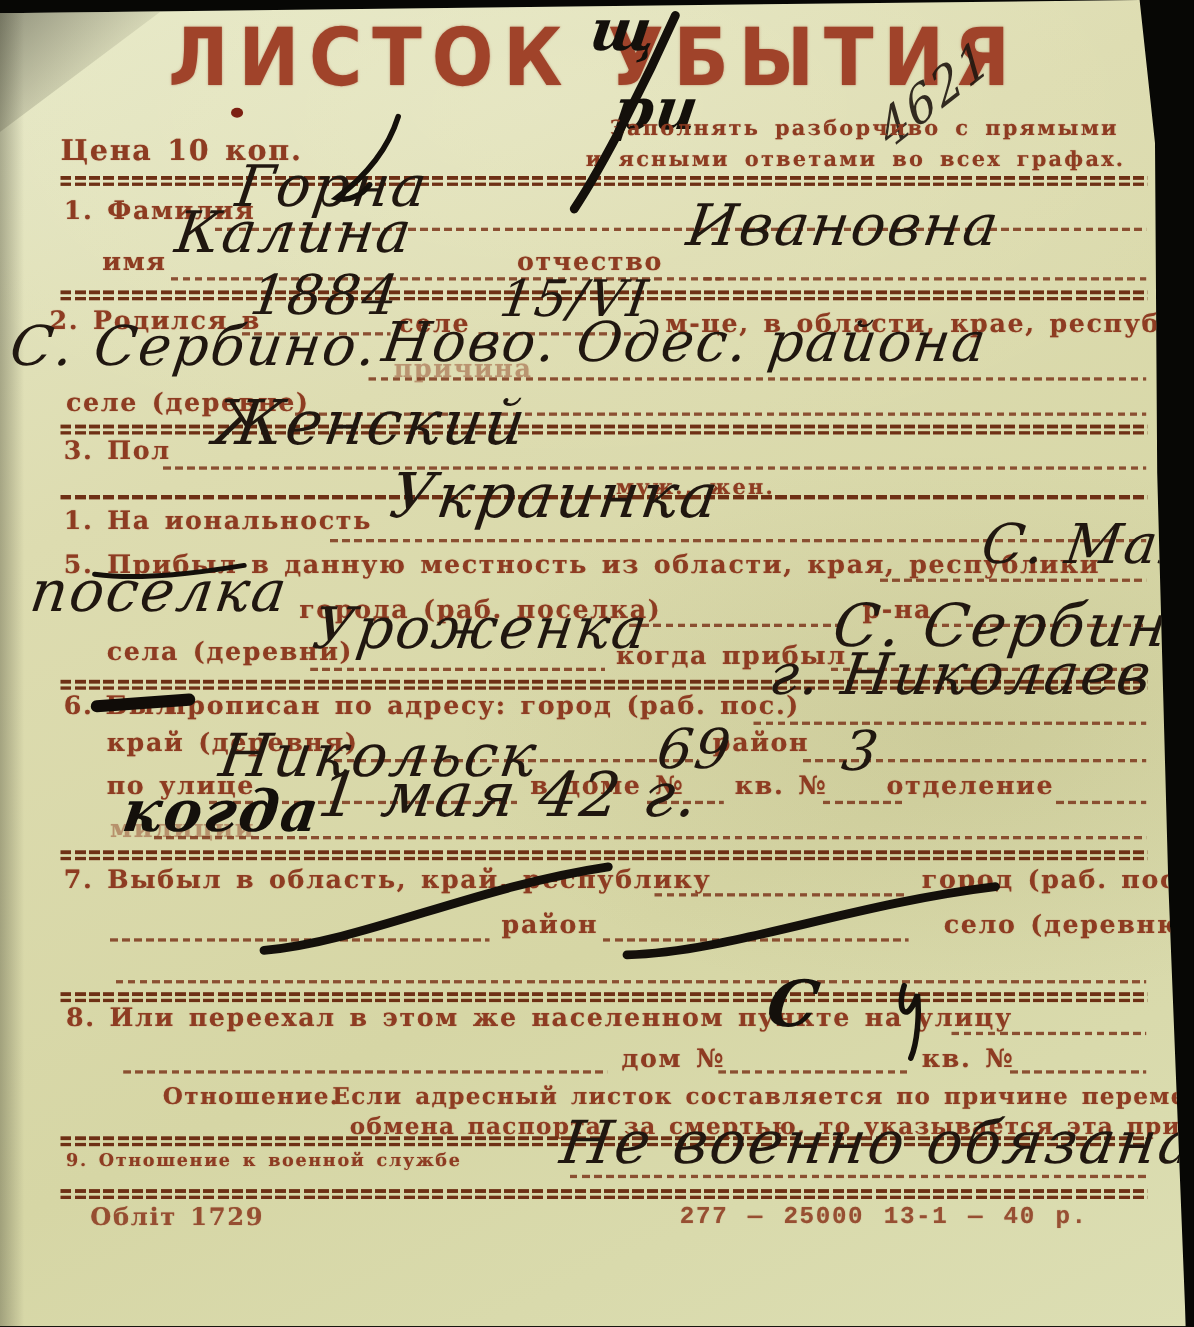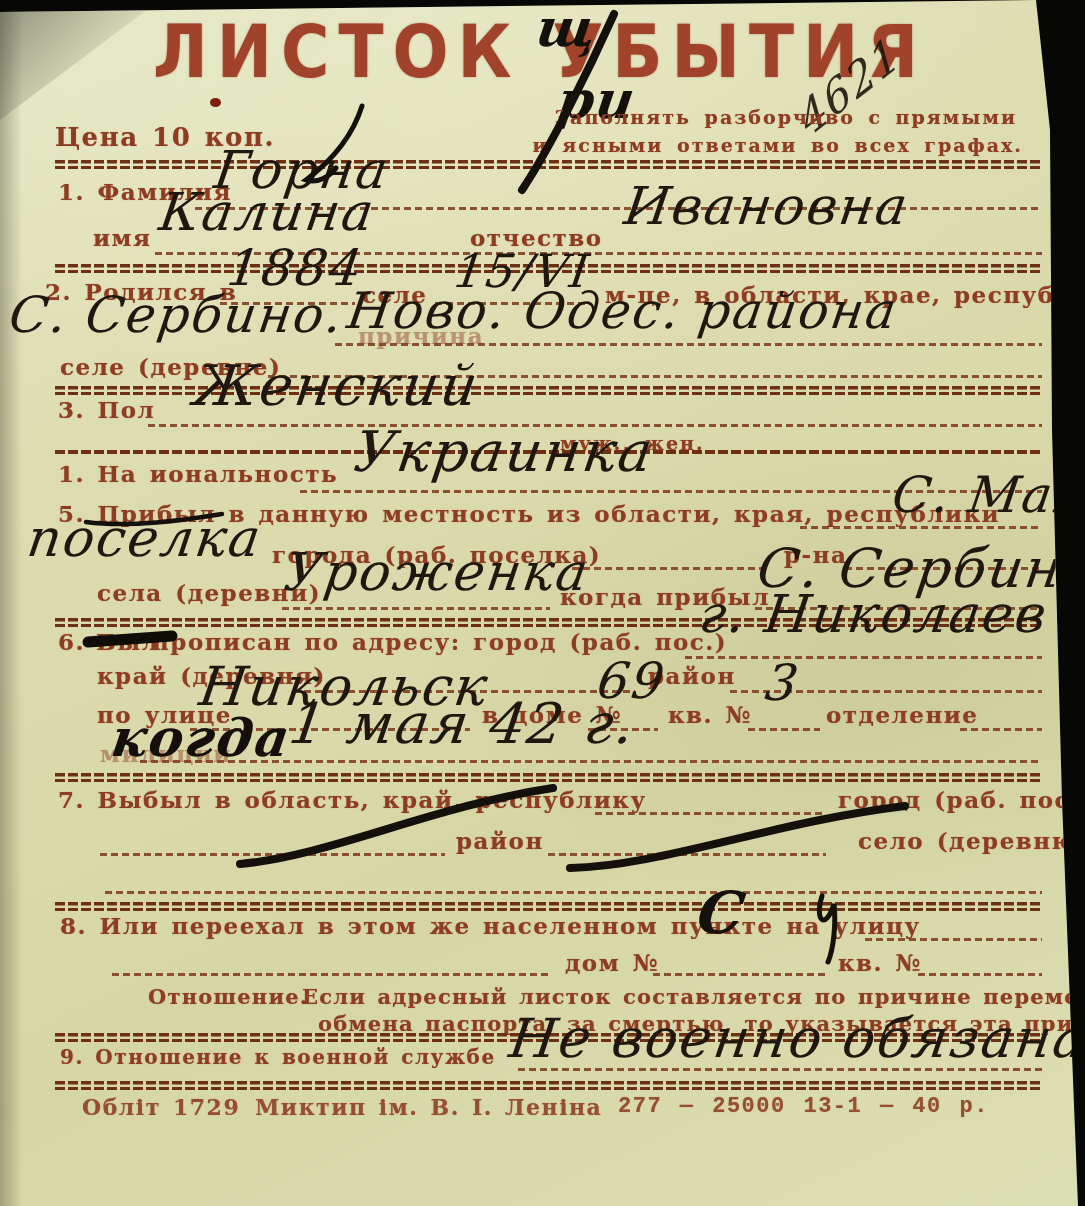--- a/index.html
+++ b/index.html
@@ -115,21 +115,21 @@
     <span class="p" style="left:97px;top:662px">край (деревня)</span>
     <div class="dl" style="left:293px;top:690px;width:342px"></div>
     <span class="p" style="left:648px;top:662px">район</span>
     <div class="dl" style="left:730px;top:690px;width:312px"></div>
     <span class="p" style="left:97px;top:701px">по улице</span>
     <span class="h" style="left:200px;top:660px;font-size:54px">Никольск</span>
     <span class="p" style="left:482px;top:701px">в доме №</span>
     <span class="h" style="left:598px;top:656px;font-size:50px">69</span>
     <span class="p" style="left:668px;top:701px">кв. №</span>
     <span class="h" style="left:766px;top:658px;font-size:50px">3</span>
-    <span class="p" style="left:826px;top:701px">отделение</span>
+    <span class="p" style="left:806px;top:701px">отделение</span>
     <div class="dl" style="left:190px;top:728px;width:280px"></div>
     <div class="dl" style="left:588px;top:728px;width:70px"></div>
     <div class="dl" style="left:748px;top:728px;width:72px"></div>
     <div class="dl" style="left:960px;top:728px;width:82px"></div>
     <span class="p faded" style="left:100px;top:740px">милиции</span>
     <span class="h thick" style="left:112px;top:712px;font-size:52px">когда</span>
     <span class="h" style="left:290px;top:696px;font-size:56px">1 мая 42 г.</span>
     <div class="dl" style="left:140px;top:760px;width:902px"></div>
     <div class="dr" style="left:55px;top:773px;width:988px"></div>
 
@@ -150,27 +150,26 @@
     <div class="dl" style="left:653px;top:973px;width:172px"></div>
     <span class="p" style="left:838px;top:949px">кв. №</span>
     <div class="dl" style="left:918px;top:973px;width:124px"></div>
     <div class="dl" style="left:112px;top:973px;width:440px"></div>
 
     <span class="p note" style="left:148px;top:984px">Отношение.</span>
     <span class="p note" style="left:302px;top:984px">Если адресный листок составляется по причине перемены фамилии,</span>
     <span class="p note" style="left:318px;top:1011px">обмена паспорта, за смертью, то указывается эта причина.</span>
     <div class="dr" style="left:55px;top:1033px;width:988px"></div>
 
-    <span class="p" style="left:60px;top:1045px;font-size:20px">9. Отношение к военной службе</span>
+    <span class="p" style="left:60px;top:1045px;font-size:16px">9. Отношение к военной службе</span>
     <span class="h" style="left:510px;top:1012px;font-size:54px">Не военно обязана</span>
     <div class="dl" style="left:518px;top:1068px;width:524px"></div>
     <div class="dr" style="left:55px;top:1081px;width:988px"></div>
 
     <span class="p foot" style="left:82px;top:1094px">Обліт 1729</span>
-    <span class="p foot" style="left:255px;top:1094px">Миктип ім. В. І. Леніна</span>
     <span class="p foot" style="left:618px;top:1094px;font-family:Liberation Mono, monospace">277 — 25000 13-1 — 40 р.</span>
 
     <svg class="stroke-svg" width="1085" height="1206" viewBox="0 0 1085 1206">
       <path d="M 614 14 C 588 72 550 148 522 190" stroke="#14100b" stroke-width="8" fill="none" stroke-linecap="round"></path>
       <path d="M 362 106 C 352 138 330 162 306 180 C 318 184 330 176 336 168" stroke="#14100b" stroke-width="5" fill="none" stroke-linecap="round"></path>
       <path d="M 86 522 C 130 528 185 520 222 514" stroke="#14100b" stroke-width="4.5" fill="none" stroke-linecap="round"></path>
       <path d="M 88 642 L 172 636" stroke="#100c08" stroke-width="11" fill="none" stroke-linecap="round"></path>
       <path d="M 240 864 C 330 856 432 806 553 788" stroke="#14100b" stroke-width="8" fill="none" stroke-linecap="round"></path>
       <path d="M 570 868 C 662 866 772 822 905 806" stroke="#14100b" stroke-width="8" fill="none" stroke-linecap="round"></path>
       <path d="M 822 896 C 814 922 826 930 834 904 C 836 922 834 948 828 962" stroke="#14100b" stroke-width="5" fill="none" stroke-linecap="round"></path>

